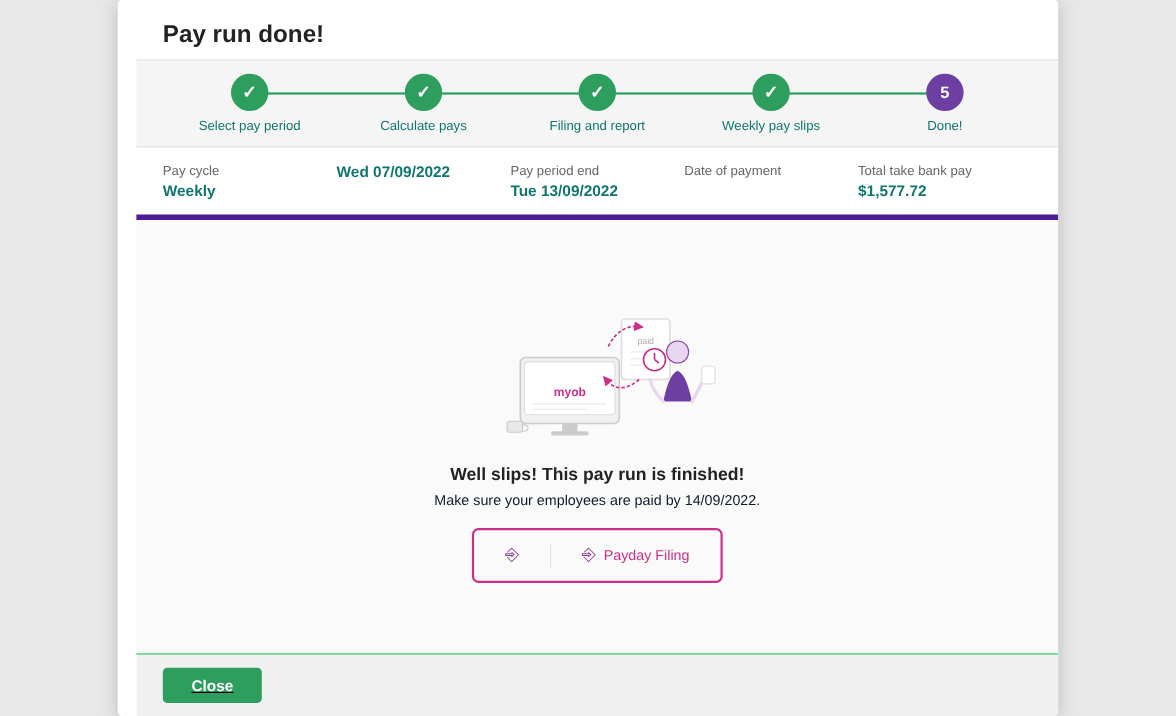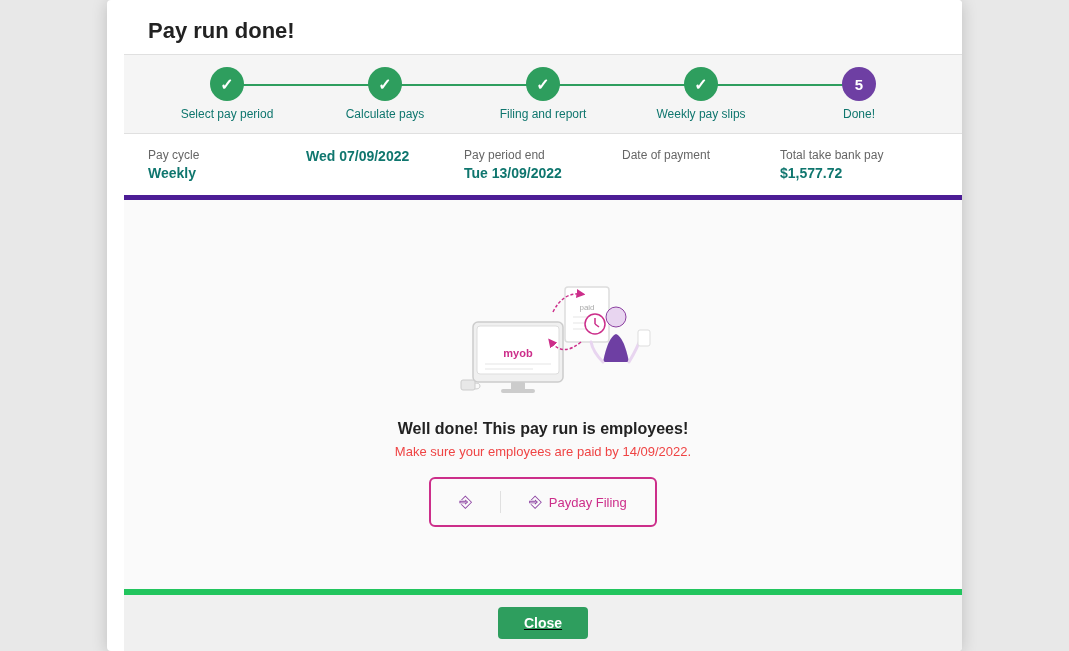--- a/index.html
+++ b/index.html
@@ -125,21 +125,21 @@
       margin-bottom: 18px;
     }
     .done-title {
       font-size: 16px;
       font-weight: 700;
       color: #222;
       margin-bottom: 6px;
     }
     .done-subtitle {
       font-size: 13px;
-      color: #ef4444;
+      color: #0f172a;
       margin-bottom: 18px;
     }
     .action-box {
       border: 2px solid #cc2e8a;
       border-radius: 6px;
       padding: 12px 28px;
       display: flex;
       align-items: center;
       gap: 28px;
     }
@@ -159,25 +159,25 @@
     }
     .divider-v {
       width: 1px;
       height: 22px;
       background: #e0e0e0;
     }
 
     
     .modal-footer {
       display: flex;
-      justify-content: center;
+      justify-content: flex-start;
       align-items: center;
       padding: 12px 24px;
       background: #f0f0f0;
-      border-top: 6px solid #22c55e;
+      border-top: 1px solid #22c55e;
       text-decoration: underline;
     }
     .btn-close {
       background: #2e9e5e;
       color: #fff;
       border: none;
       border-radius: 4px;
       padding: 8px 26px;
       font-size: 14px;
       font-weight: 600;
@@ -292,21 +292,21 @@
 
       <path d="M120 50 Q130 30 148 32" stroke="#cc2e8a" stroke-width="1.5" fill="none" stroke-dasharray="3,2" marker-end="url(#arrow)"></path>
       <path d="M148 80 Q130 95 118 80" stroke="#cc2e8a" stroke-width="1.5" fill="none" stroke-dasharray="3,2" marker-end="url(#arrow)"></path>
       <defs>
         <marker id="arrow" markerWidth="6" markerHeight="6" refX="3" refY="3" orient="auto">
           <path d="M0,0 L6,3 L0,6 Z" fill="#cc2e8a"></path>
         </marker>
       </defs>
     </svg>
 
-    <p class="done-title">Well done! This pay run is employees!</p>
+    <p class="done-title">Well slips! This pay run is finished!</p>
     <p class="done-subtitle">Make sure your employees are paid by 14/09/2022.</p>
 
     <div class="action-box">
       <a class="action-link" href="#">
         <span class="action-icon">⎆</span>
       </a>
       <div class="divider-v"></div>
       <a class="action-link" href="#">
         <span class="action-icon">⎆</span>
         <span>Payday Filing</span>

